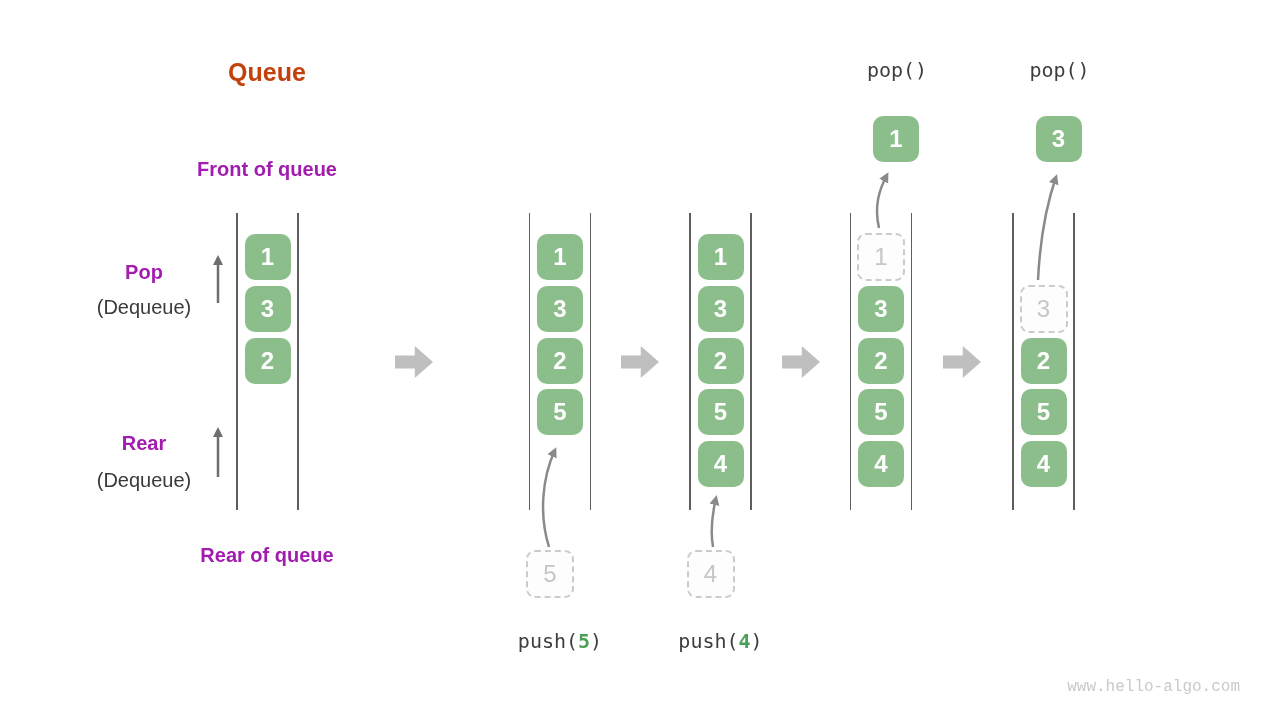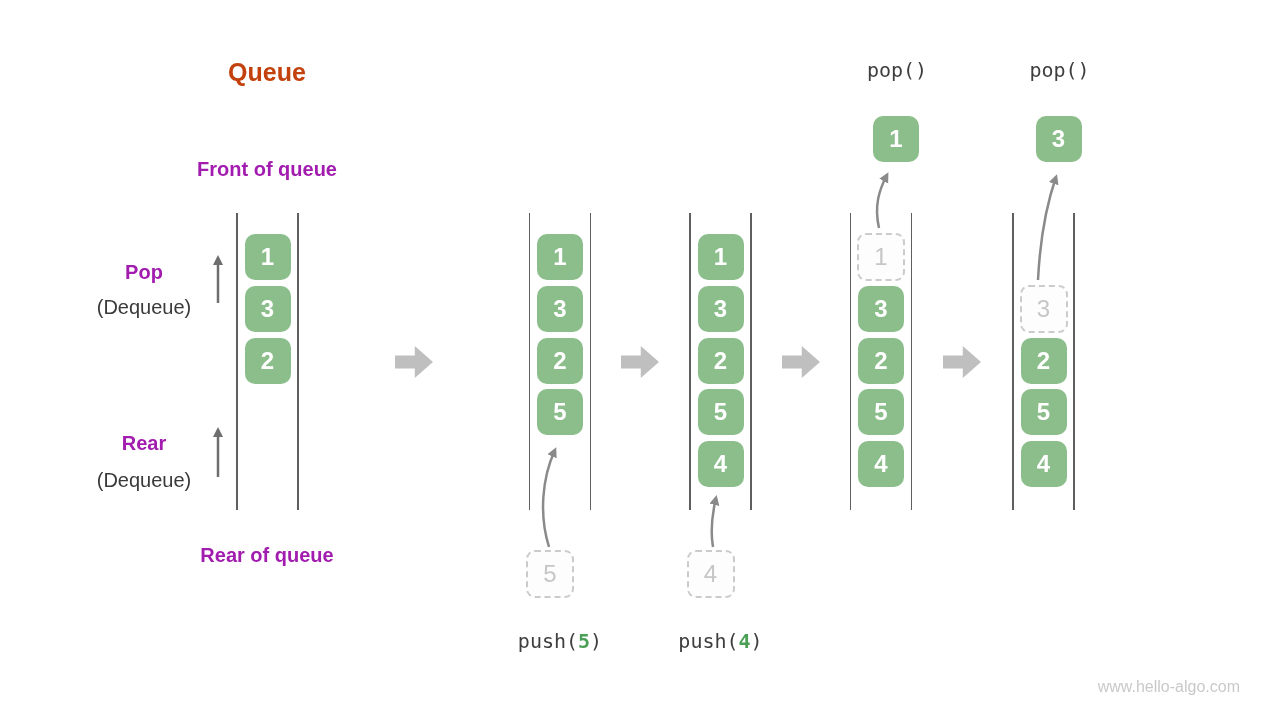--- a/index.html
+++ b/index.html
@@ -67,21 +67,21 @@
     box-sizing: border-box;
   }
   .block-arrow {
     position: absolute;
     width: 38px;
     height: 34px;
     background: #BFBFBF;
     clip-path: polygon(0 31%, 52% 31%, 52% 3%, 100% 50%, 52% 97%, 52% 69%, 0 69%);
   }
   .watermark {
-    font-family: Liberation Sans, sans-serif;
+    font-family: Liberation Mono, monospace;
     font-size: 16px;
     color: #C9C9C9;
   }
   svg.overlay { left: 0; top: 0; pointer-events: none; }
 </style>
 </head>
 <body>
 
 <div class="canvas">
 

